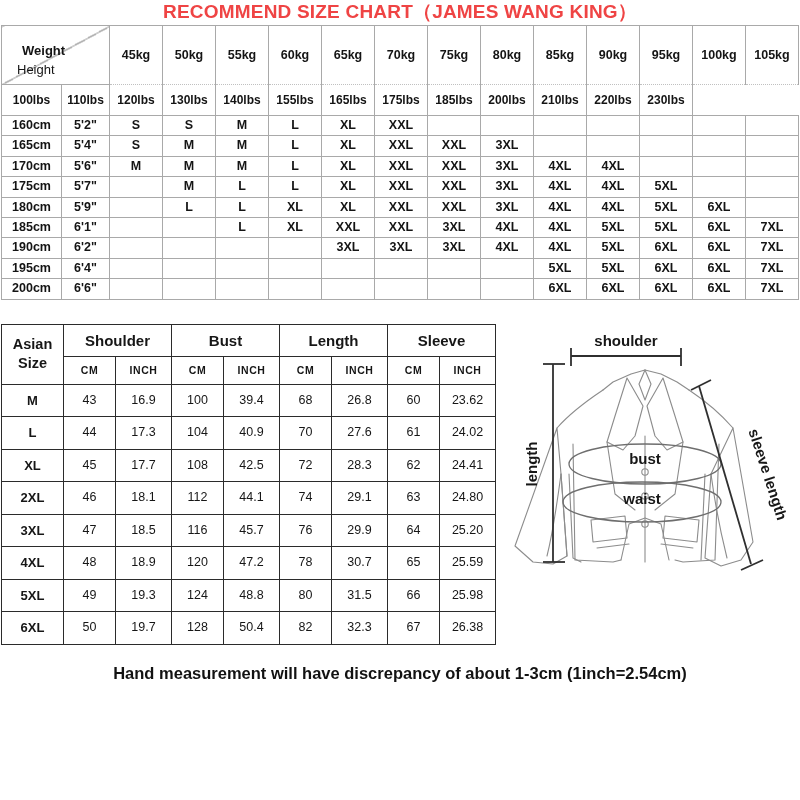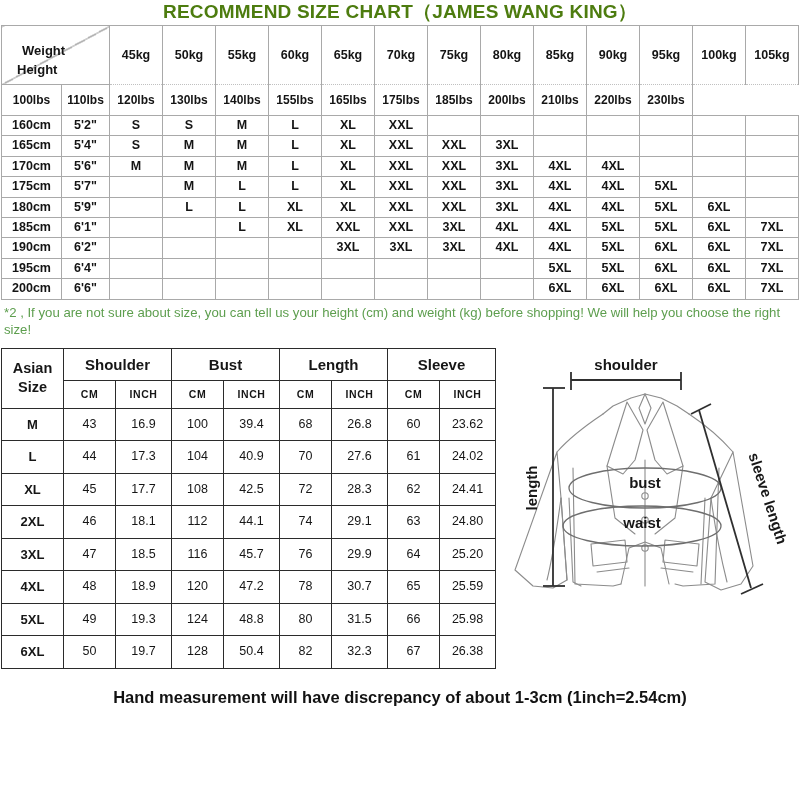--- a/index.html
+++ b/index.html
@@ -12,21 +12,21 @@
     position:relative;
   }
 
   
   #title{
     text-align:center;
     font-size:19px;
     font-weight:bold;
     letter-spacing:.2px;
     padding:2px 0 3px 0;
-    color:#4d7c0f;
+    color:#ef4444;
     line-height:20px;
   }
 
   
   #size-table{
     border-collapse:collapse;
     width:798px;
     margin:0 auto;
     table-layout:fixed;
   }
@@ -50,42 +50,42 @@
     background:
       linear-gradient(to bottom right,
         rgba(0,0,0,0) 0%, rgba(0,0,0,0) calc(50% - .6px),
         #9a9a9a calc(50% - .6px), #9a9a9a calc(50% + .6px),
         rgba(0,0,0,0) calc(50% + .6px), rgba(0,0,0,0) 100%);
   }
   #size-table .corner .w{
     position:absolute;left:20px;top:15px;font-size:13px;font-weight:bold;
   }
   #size-table .corner .h{
-    position:absolute;left:15px;top:34px;font-size:13px;font-weight:bold;
+    position:absolute;left:15px;top:34px;font-size:13px;font-weight:normal;
   }
   #size-table .kg{height:28px;line-height:28px;border-bottom:1px dotted #c0c0c0;}
   #size-table .lbs{height:30px;line-height:30px;border-top:none;font-size:12px;}
   #size-table .hcm{font-size:12.5px;}
   #size-table .hin{font-size:12.5px;}
   #size-table tbody td{height:19.4px;line-height:19.4px;}
 
   
   #notes{
     color:#5d9e4e;
     font-size:13.2px;
     line-height:17.6px;
     padding:4px 4px 0 4px;
     width:790px;
   }
   #notes p{margin:0;}
 
   
   #lower{
     position:relative;
-    margin-top:9px;
+    margin-top:20px;
     height:336px;
   }
   #meas-table{
     border-collapse:collapse;
     width:487px;
     table-layout:fixed;
     margin-left:1px;
   }
   #meas-table td,#meas-table th{
     border:1px solid #2b2b2b;
@@ -331,21 +331,20 @@
         <td>6XL</td>
         <td>6XL</td>
         <td>6XL</td>
         <td>6XL</td>
         <td>7XL</td>
       </tr>
     </tbody>
 </table>
 
 <div id="notes">
-    <p>*2 , If you are not sure about size, you can tell us your height (cm) and weight (kg) before shopping! We will help you choose the right size!</p>
   </div>
 
 <div id="lower">
 
   <table id="meas-table">
       <colgroup>
         <col style="width: 62px;">
         <col style="width: 52px;">
         <col style="width: 56px;">
         <col style="width: 52px;">

